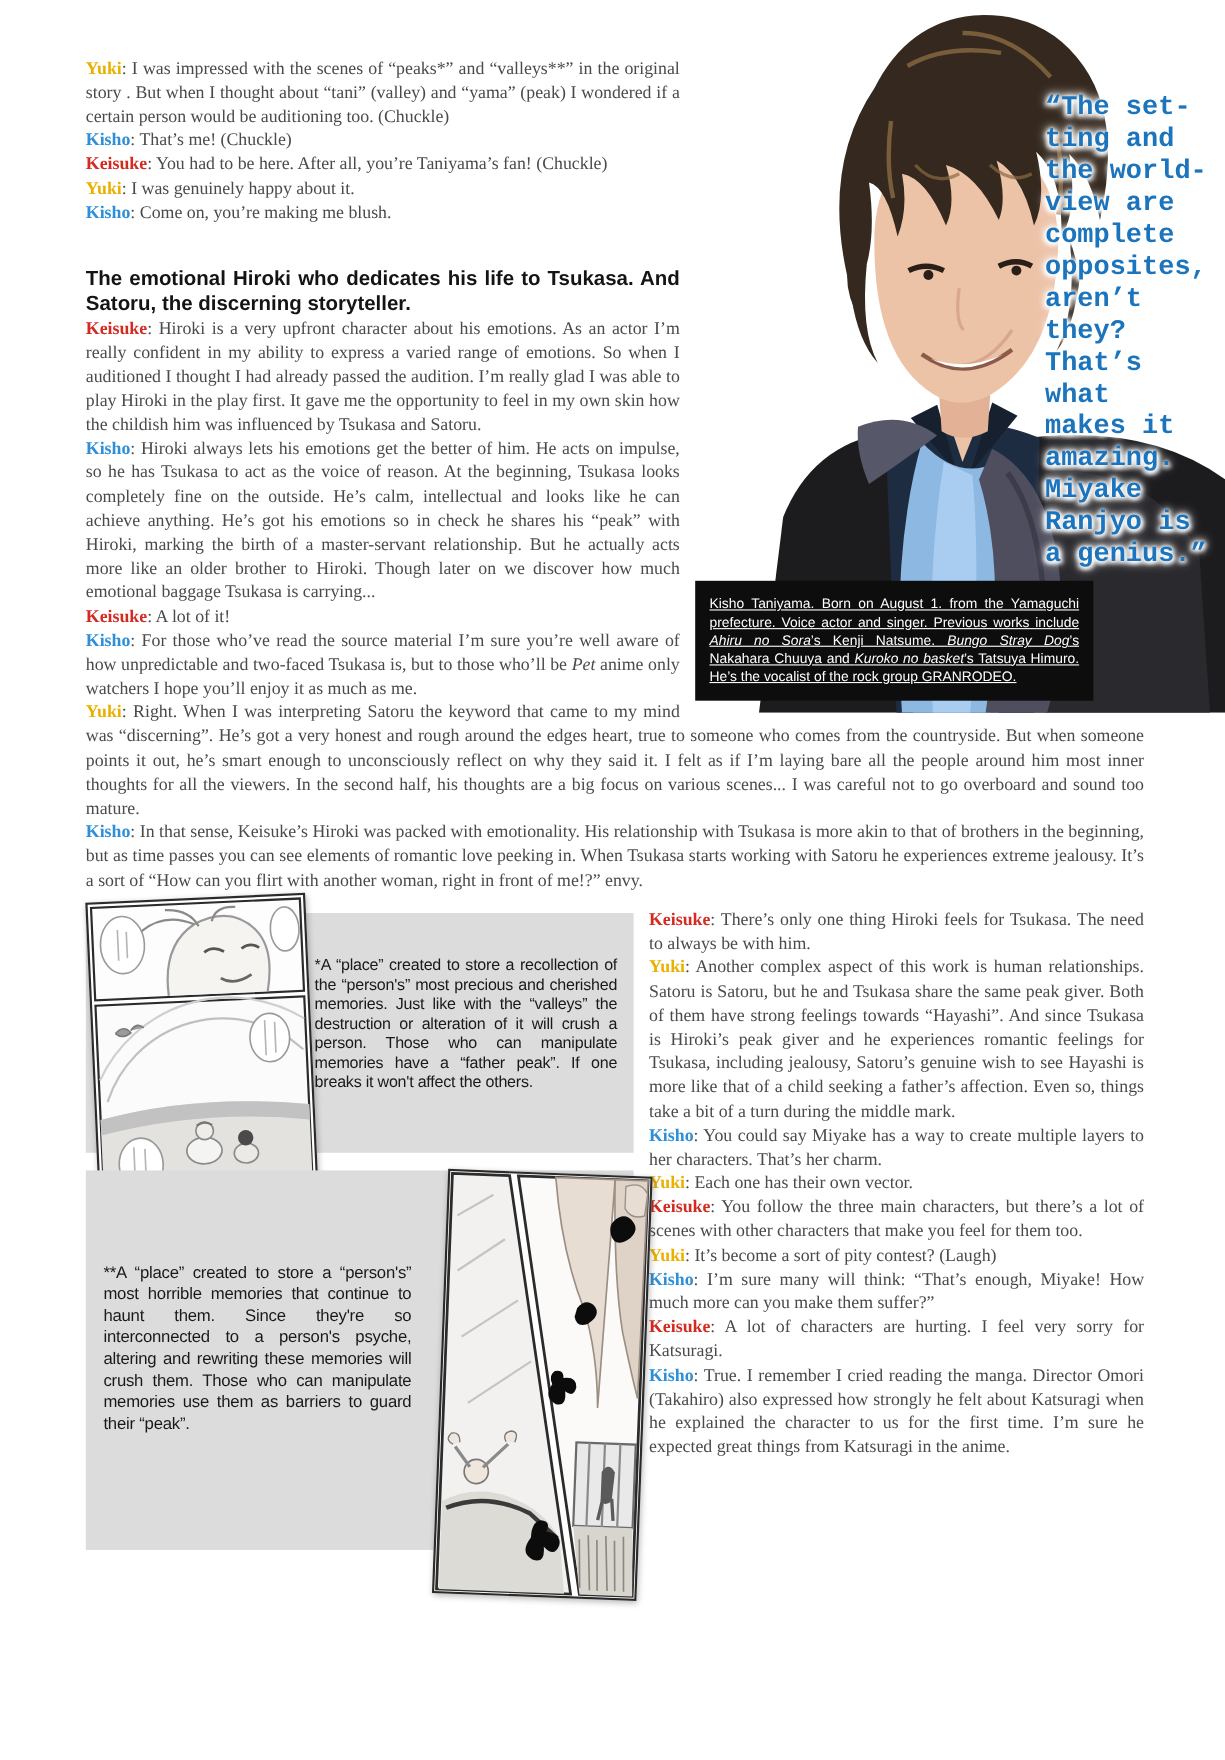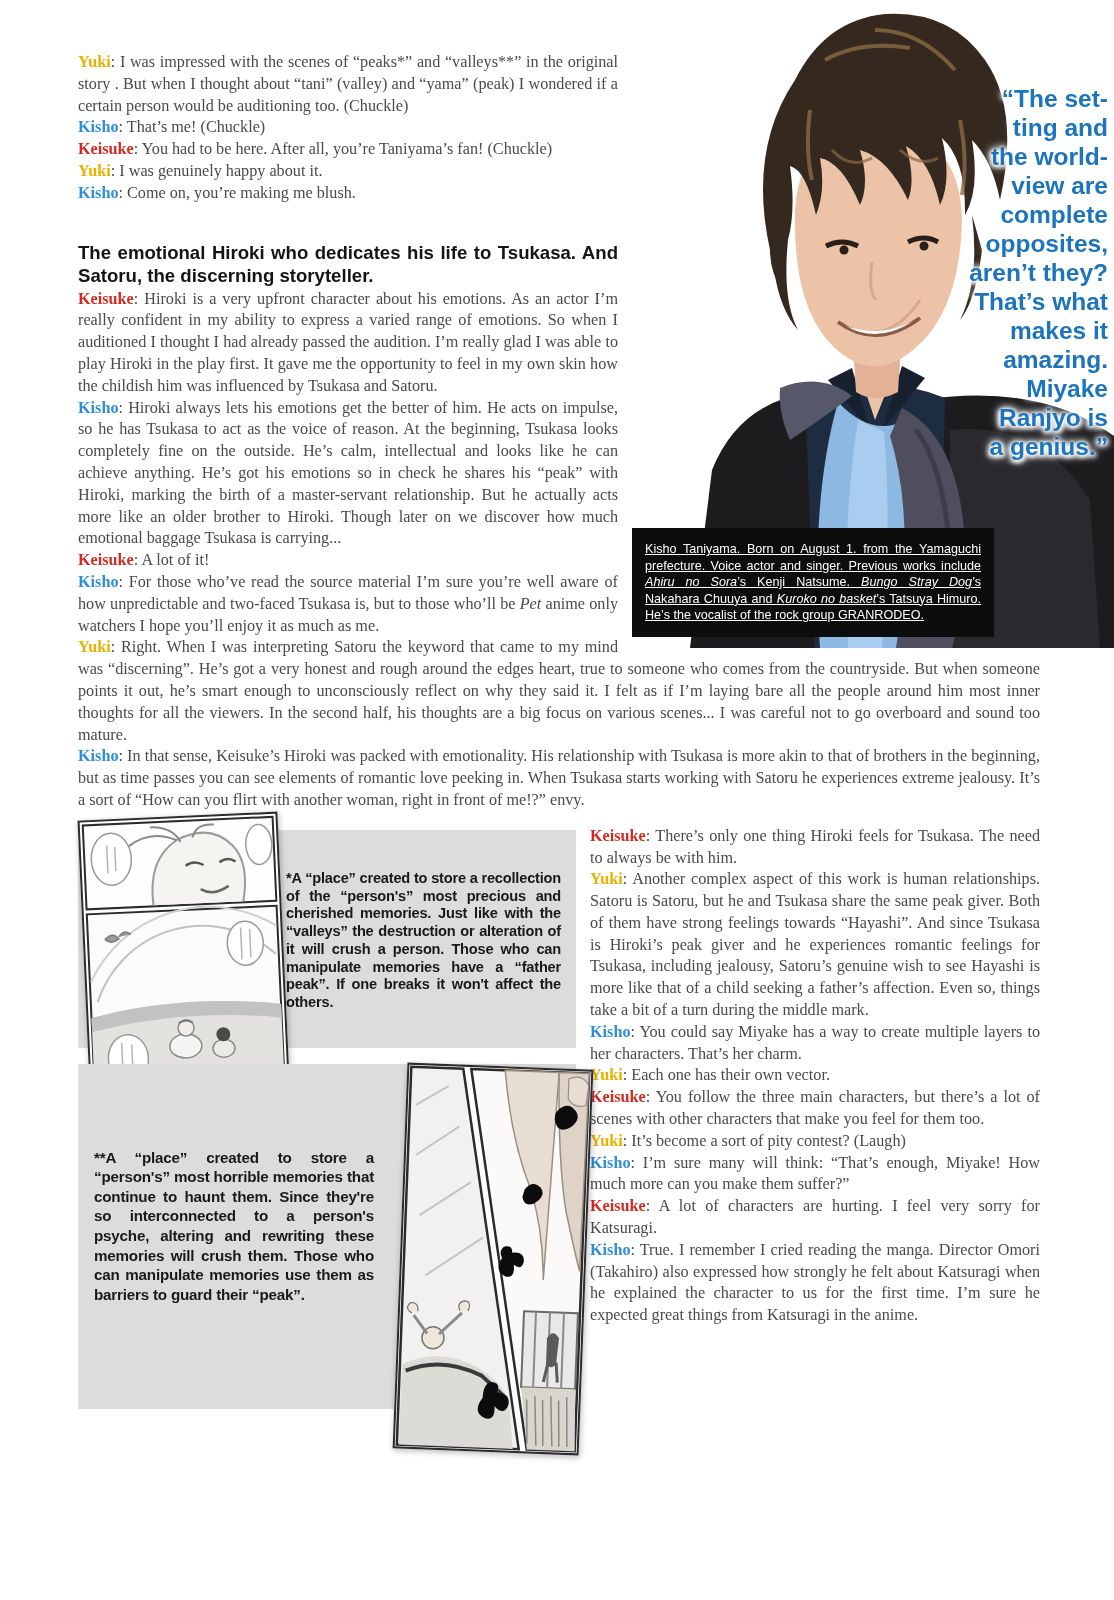--- a/index.html
+++ b/index.html
@@ -10,39 +10,39 @@
   .content{padding:52px 74px 0 78px;}
   
   .dlg{margin:0;text-align:justify;font-size:16.2px;line-height:21.8px;color:#4a4a4a;font-family:Liberation Serif, serif;}
   .dlg .spk{font-weight:bold;}
   .head{margin:36px 0 2px;text-align:justify;font-weight:bold;color:#141414;
         font-size:18.6px;line-height:23px;}
   
   .photo-float{float:right;width:494px;height:637px;margin:-52px -74px 12px 2px;position:relative;}
   .photo-svg{position:absolute;inset:0;z-index:0;}
   .pull-quote{
-    position:absolute;top:84px;right:6px;width:158px;z-index:2;text-align:right;
-    font-family:Liberation Sans, sans-serif;font-weight:bold;font-size:24.5px;line-height:29px;
+    position:absolute;top:84px;right:6px;width:158px;z-index:2;text-align:left;
+    font-family:Liberation Mono, monospace;font-weight:bold;font-size:24.5px;line-height:29px;
     color:#1b74bc;
     text-shadow:0 0 3px #fff,0 0 6px #fff,0 0 9px #fff,0 0 12px #fff,2px 2px 4px #fff,-2px 2px 4px #fff;
   }
   .photo-caption{
     position:absolute;left:12px;bottom:0;width:336px;height:95px;z-index:3;
     background:#0d0d0d;color:#ffffff;padding:13px 13px 1px 13px;
     font-size:12.6px;line-height:16.6px;text-align:justify;text-decoration:underline;
   }
   
   .bottom{display:flex;margin-top:14px;}
   .boxes{width:498px;flex:0 0 498px;position:relative;}
   .rcol{flex:1;margin-left:14px;}
   .graybox{background:#dcdcdd;position:relative;}
   .box1{width:498px;height:218px;margin-top:4px;}
   .box2{width:498px;height:345px;margin-top:16px;}
   .note{
-    position:absolute;font-family:"Liberation Sans", sans-serif;font-weight:bold;color:#191919;
+    position:absolute;font-family:"Liberation Sans", sans-serif;font-weight:normal;color:#191919;
     text-align:justify;letter-spacing:-0.2px;
   }
   .note1{left:208px;right:15px;top:40px;font-size:14.6px;line-height:17.8px;}
   .note2{left:16px;width:280px;top:84px;font-size:15.2px;line-height:19.6px;}
   .panel{position:absolute;background:#ffffff;border:2px solid #2b2b2b;
          box-shadow:1px 2px 6px rgba(0,0,0,.28);}
   .panel1{left:6px;top:-14px;width:196px;height:286px;transform:rotate(-2.6deg);}
   .panel2{right:-10px;top:2px;width:182px;height:382px;transform:rotate(2.2deg);}
   .panel svg{display:block;width:100%;height:100%;}
   i{font-style:italic;}

